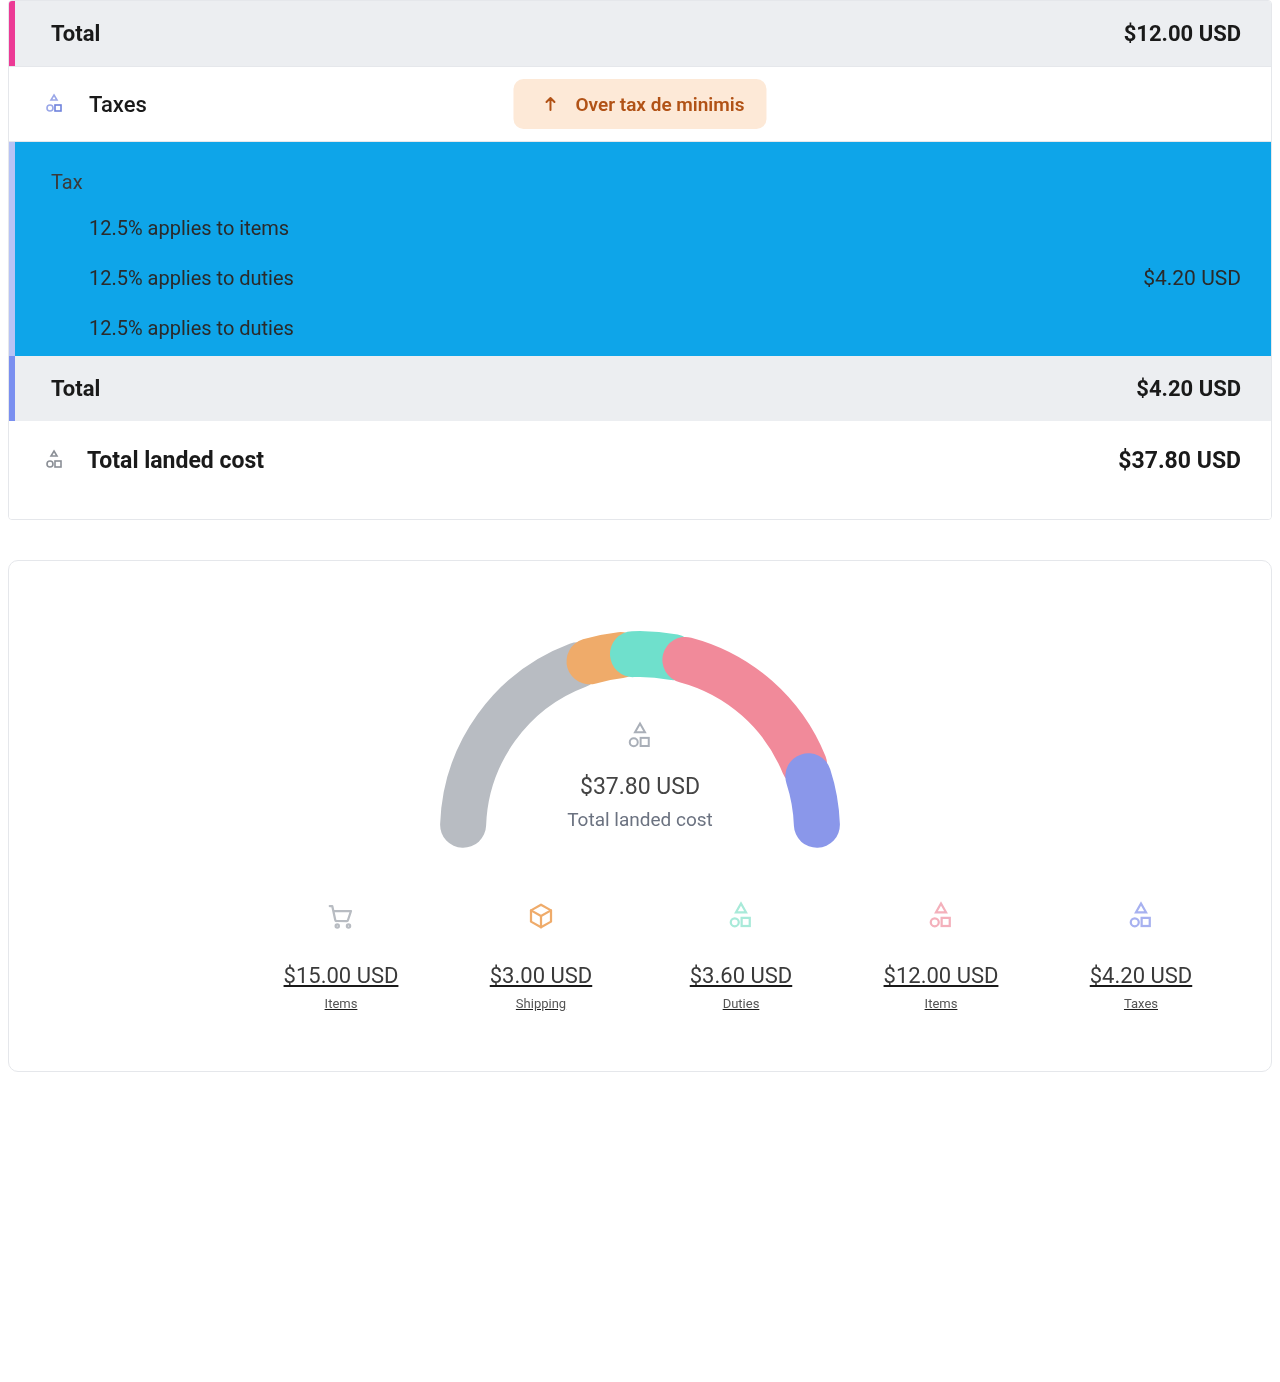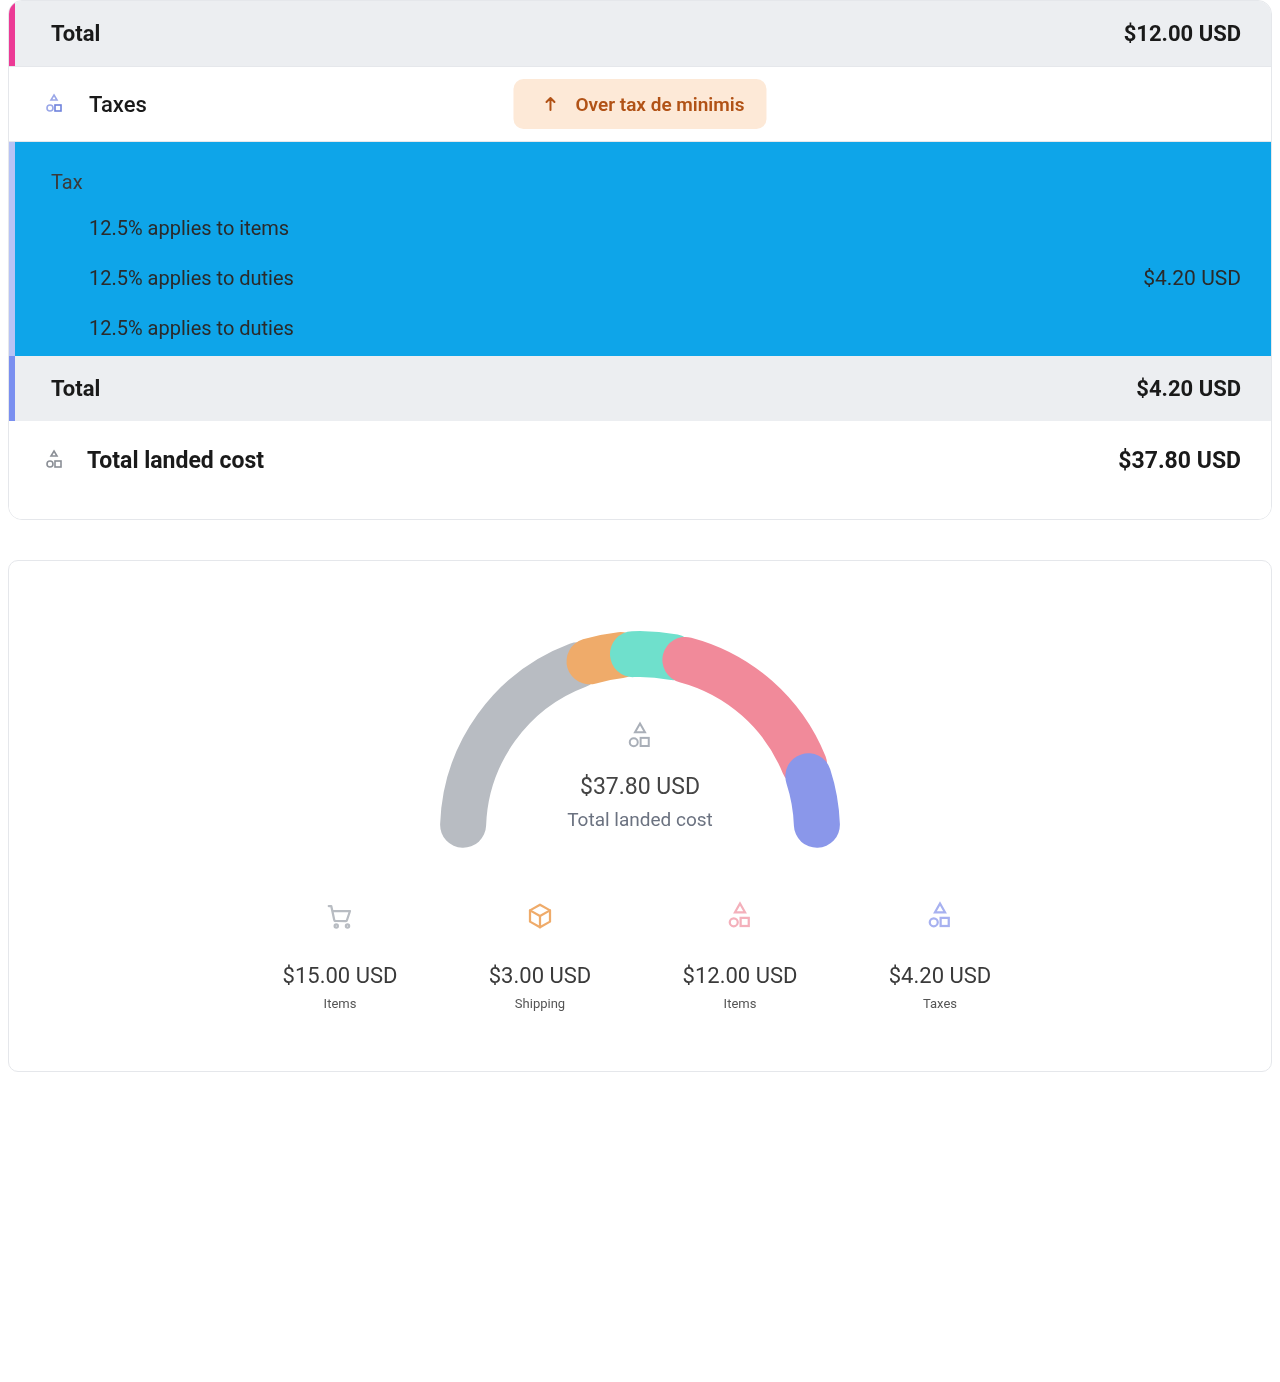--- a/index.html
+++ b/index.html
@@ -6,21 +6,21 @@
   body {
     font-family: -apple-system, BlinkMacSystemFont, "Segoe UI", Roboto, Helvetica, Arial, sans-serif;
     background: #fff;
     color: #1a1a1a;
     width: 1280px;
     padding: 0;
   }
   .card {
     background: #fff;
     border: 1px solid #e5e7eb;
-    border-radius: 14px;
+    border-radius: 4px;
     overflow: hidden;
     margin: 0 8px 40px 8px;
   }
   .section-total {
     display: flex;
     justify-content: space-between;
     align-items: center;
     padding: 20px 30px 20px 36px;
     background: #eceef1;
     border-left: 6px solid #ec3a95;
@@ -139,22 +139,23 @@
   }
   .gauge-center .label {
     font-size: 19px;
     color: #6b7280;
     margin-top: 8px;
   }
   .gauge-holder { position: relative; width: 440px; height: 220px; }
 
   .legend {
     display: flex;
-    justify-content: center;
+    justify-content: flex-end;
     margin-top: 60px;
+    text-decoration: underline;
   }
   .legend-item {
     display: flex;
     flex-direction: column;
     align-items: center;
     gap: 4px;
     width: 200px;
   }
   .legend-item .amt {
     font-size: 22px;
@@ -277,20 +278,31 @@
           <path d="M12 3l8 4.5v9L12 21l-8-4.5v-9L12 3z"></path>
           <path d="M4 7.5l8 4.5 8-4.5"></path>
             <path d="M12 12v9"></path>
         </svg>
       </span>
       <div class="amt">$3.00 USD</div>
       <div class="lbl">Shipping</div>
     </div>
     <div class="legend-item">
       <span class="icon">
+        <svg width="34" height="34" viewBox="0 0 24 24" fill="none" stroke="#a8ead9" stroke-width="1.8">
+          <path d="M12 2 L16 9 L8 9 Z"></path>
+            <circle cx="7" cy="17" r="3.2"></circle>
+            <rect x="12.5" y="13.5" width="6.5" height="6.5"></rect>
+        </svg>
+      </span>
+      <div class="amt">$3.60 USD</div>
+      <div class="lbl">Duties</div>
+    </div>
+    <div class="legend-item">
+      <span class="icon">
         <svg width="34" height="34" viewBox="0 0 24 24" fill="none" stroke="#f4b0bb" stroke-width="1.8">
           <path d="M12 2 L16 9 L8 9 Z"></path>
             <circle cx="7" cy="17" r="3.2"></circle>
             <rect x="12.5" y="13.5" width="6.5" height="6.5"></rect>
         </svg>
       </span>
       <div class="amt">$12.00 USD</div>
       <div class="lbl">Items</div>
     </div>
     <div class="legend-item">

